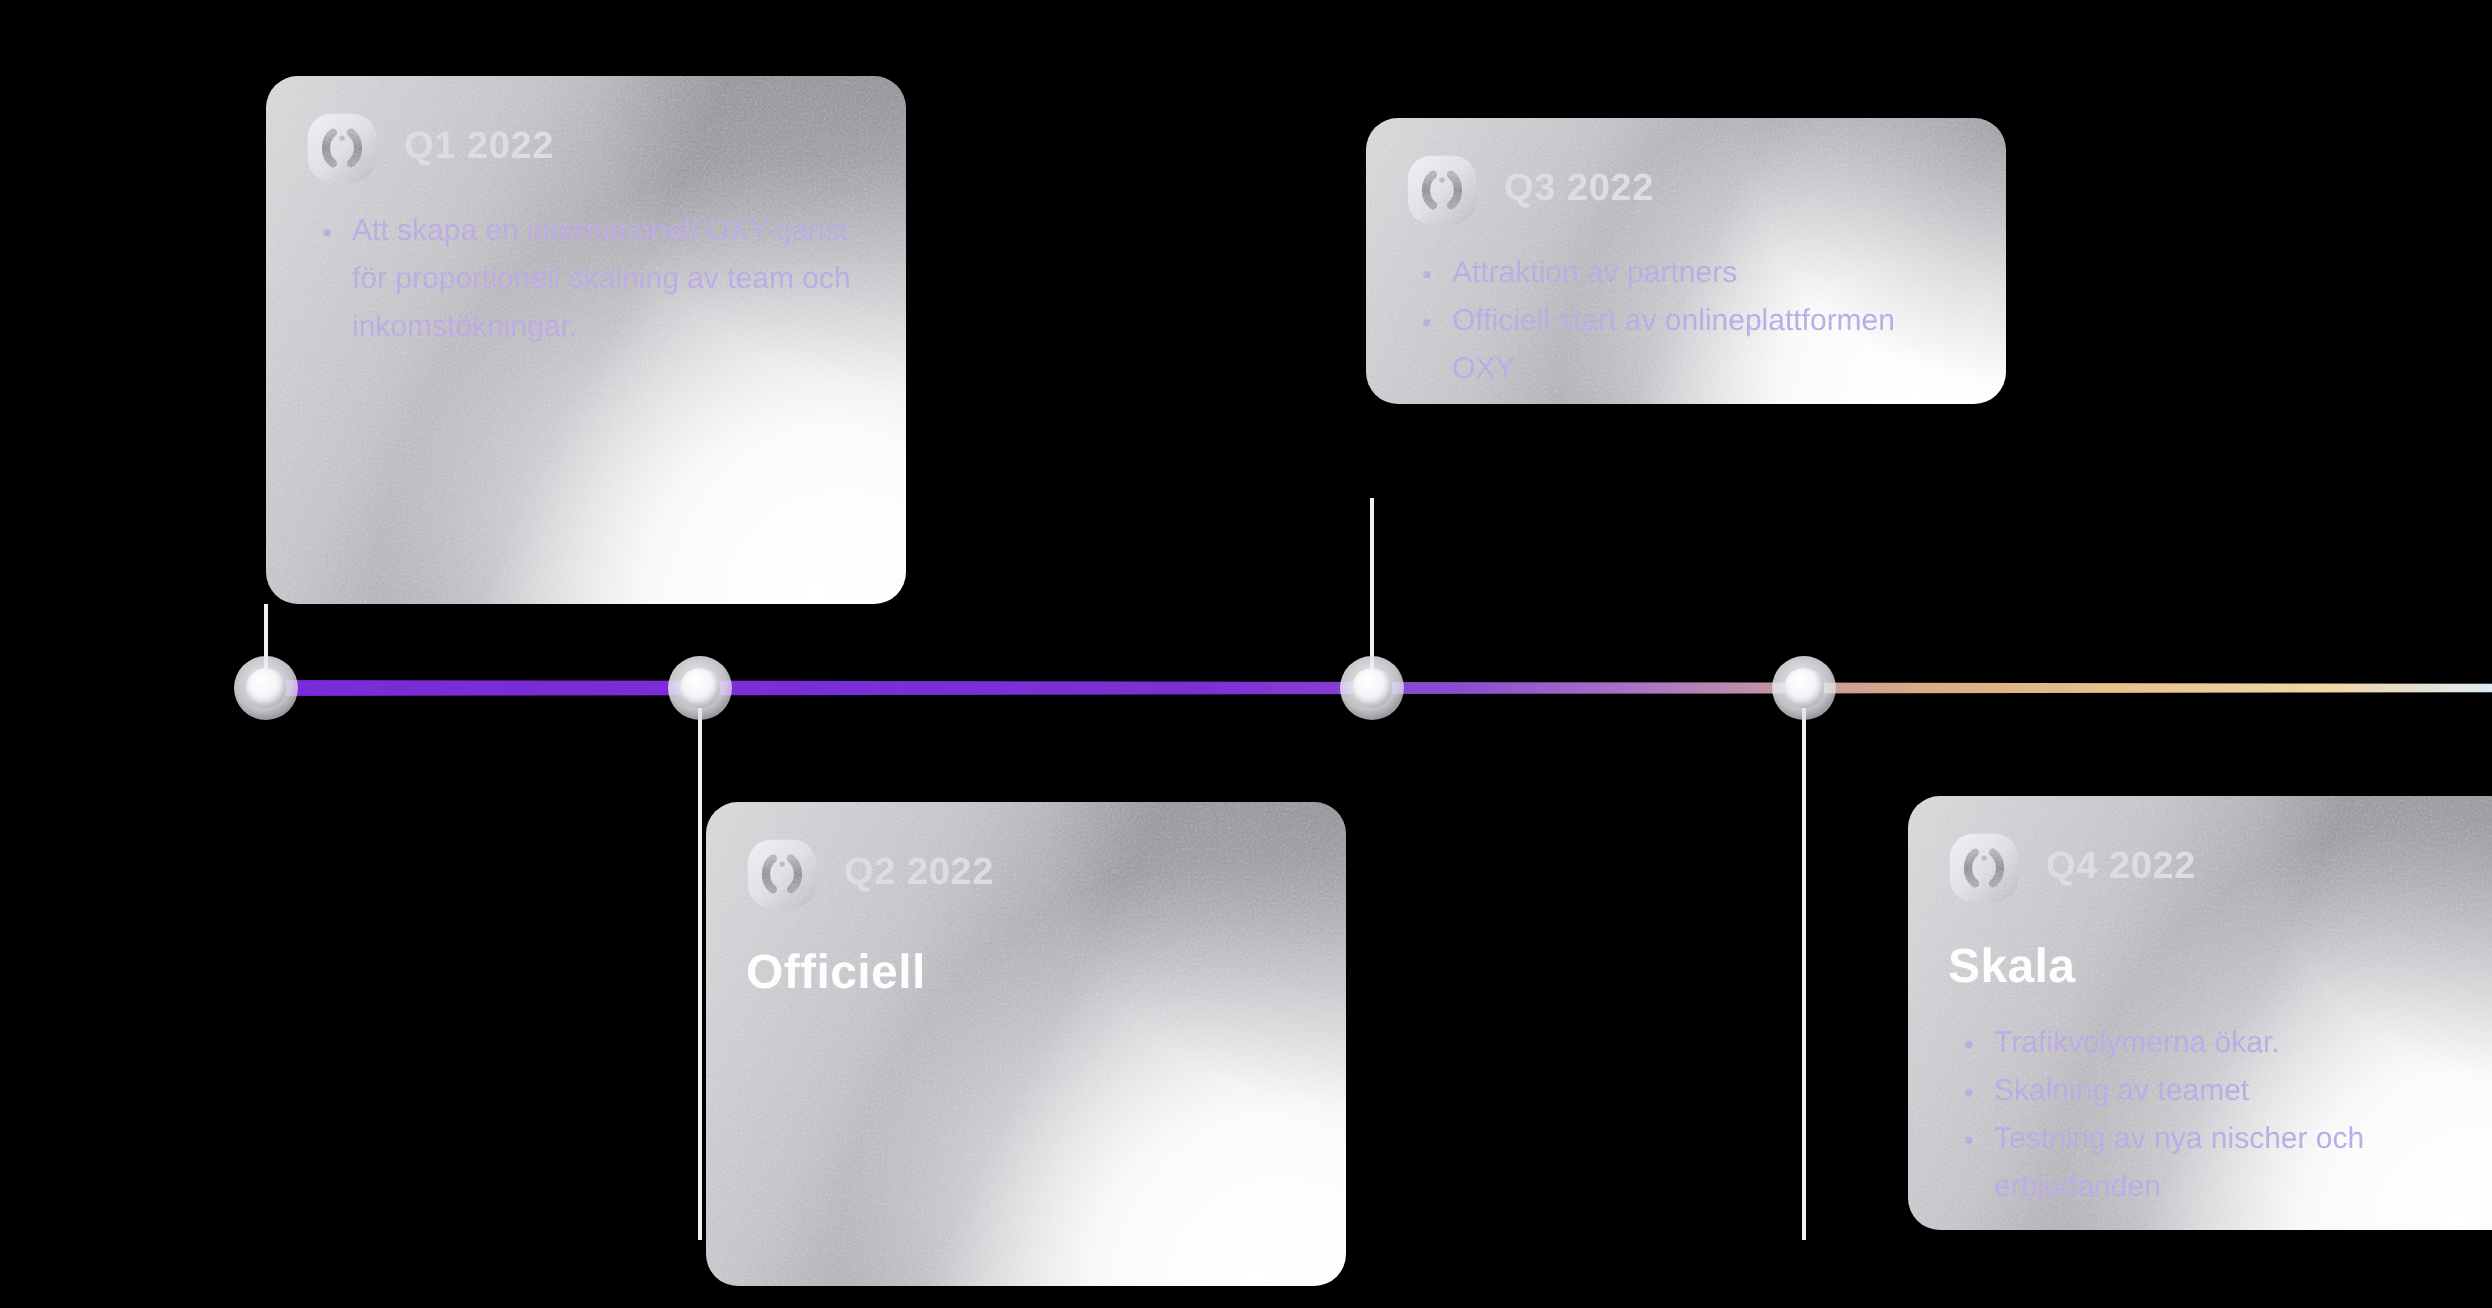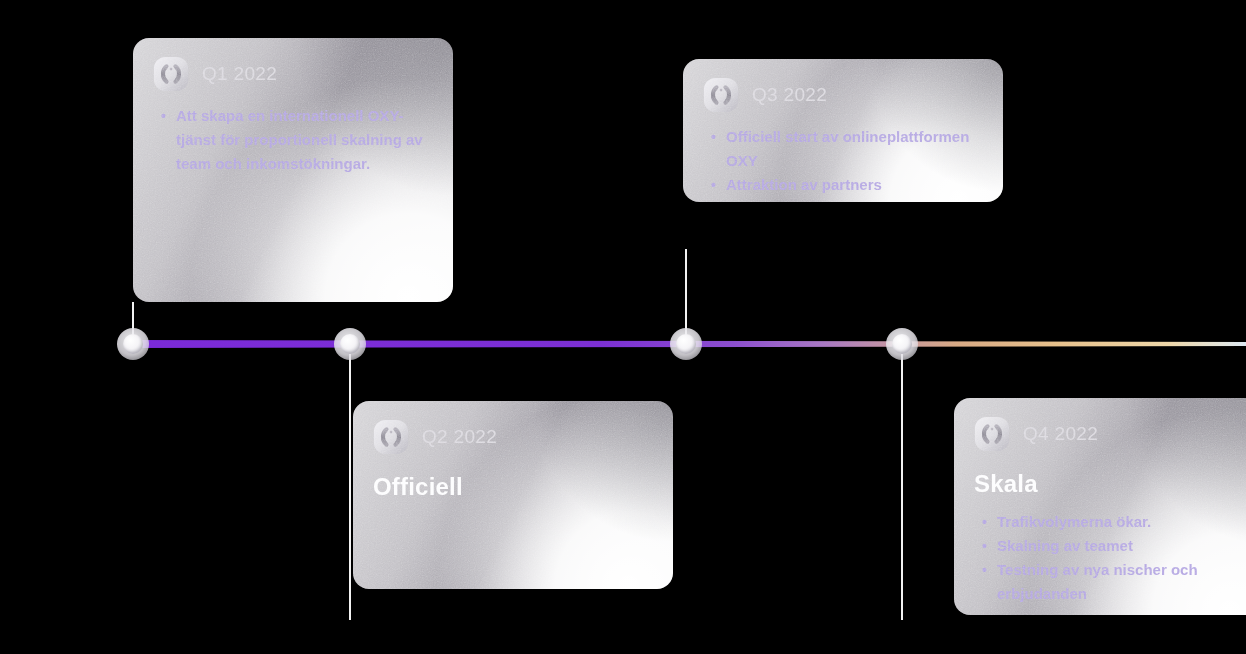--- a/index.html
+++ b/index.html
@@ -44,37 +44,37 @@
   
   .card {
     position:absolute; width:320px; border-radius:16px; box-sizing:border-box;
     padding:18px 20px; overflow:hidden; z-index:2;
     background:
       radial-gradient(circle at 100% 0%, rgba(104,102,112,0.55) 0%, rgba(104,102,112,0) 38%),
       radial-gradient(circle at 86% 98%, #ffffff 0%, rgba(255,255,255,0.92) 22%, rgba(255,255,255,0) 58%),
       linear-gradient(116deg, #d6d5d8 0%, #c2c0c5 30%, #a19ea6 52%, #c4c2c7 75%, #dcdbde 100%);
   }
   #card-q1 { left:133px; top:38px;  height:264px; }
-  #card-q2 { left:353px; top:401px; height:188px; }
+  #card-q2 { left:353px; top:401px; height:242px; }
   #card-q3 { left:683px; top:59px;  height:143px; }
   #card-q4 { left:954px; top:398px; height:217px; }
 
   .card-header { display:flex; align-items:center; gap:13px; height:36px; }
   .badge { width:36px; height:36px; flex:0 0 36px; }
   .quarter {
-    font-size:19px; font-weight:400; color:#dbd9df; letter-spacing:0.3px;
+    font-size:19px; font-weight:700; color:#dbd9df; letter-spacing:0.3px;
   }
   .card-title {
     margin-top:18px; font-size:24px; line-height:28px; font-weight:800; color:#fdfdfe;
     letter-spacing:0.2px;
   }
   .bullets { margin:12px 0 0; padding:0 0 0 8px; list-style:none; }
   .bullets li {
     position:relative; padding-left:15px; font-size:15px; line-height:24px;
-    font-weight:700; color:#b3a5e2;
+    font-weight:400; color:#b3a5e2;
   }
   .bullets li::before {
     content:"\2022"; position:absolute; left:0; top:0; color:#b3a5e2; font-size:14px;
   }
 
   .grain {
     position:absolute; left:0; top:0; width:100%; height:100%;
     opacity:0.42; mix-blend-mode:overlay; pointer-events:none;
   }
   .defs-svg { position:absolute; width:0; height:0; }
@@ -153,22 +153,22 @@
     <div class="card-header">
       <svg class="badge" viewBox="0 0 40 40">
         <rect x="1" y="1" width="38" height="38" rx="13" fill="url(#badgeGrad)"></rect>
         <path d="M15 11.5 C 9.8 15.5, 9.8 24.5, 15 28.5" stroke="url(#parenGrad)" stroke-width="4.6" fill="none" stroke-linecap="round"></path>
         <path d="M25 11.5 C 30.2 15.5, 30.2 24.5, 25 28.5" stroke="url(#parenGrad)" stroke-width="4.6" fill="none" stroke-linecap="round"></path>
         <circle cx="20" cy="14.5" r="1.5" fill="#a9a6b0" opacity="0.75"></circle>
       </svg>
       <span class="quarter">Q3 2022</span>
     </div>
     <ul class="bullets">
+        <li>Attraktion av partners</li>
         <li>Officiell start av onlineplattformen OXY</li>
-        <li>Attraktion av partners</li>
         <li>Utveckling av OXY-plattformen</li>
       </ul>
     <svg class="grain">
         <rect width="100%" height="100%" filter="url(#grainFilter)"></rect>
       </svg>
   </div>
 
   <div class="card" id="card-q4">
     <div class="card-header">
       <svg class="badge" viewBox="0 0 40 40">

